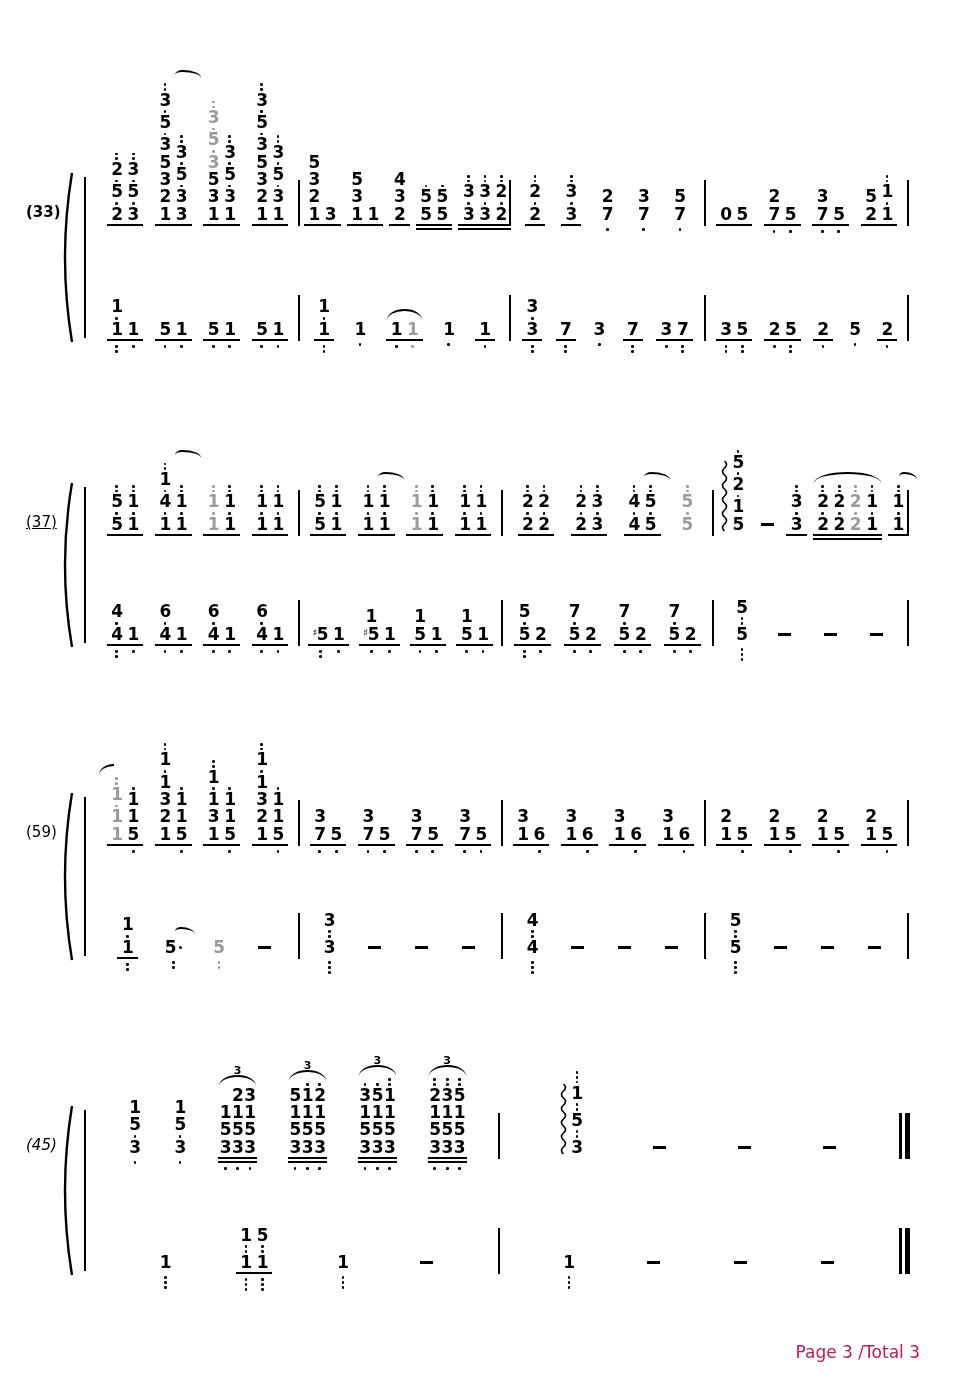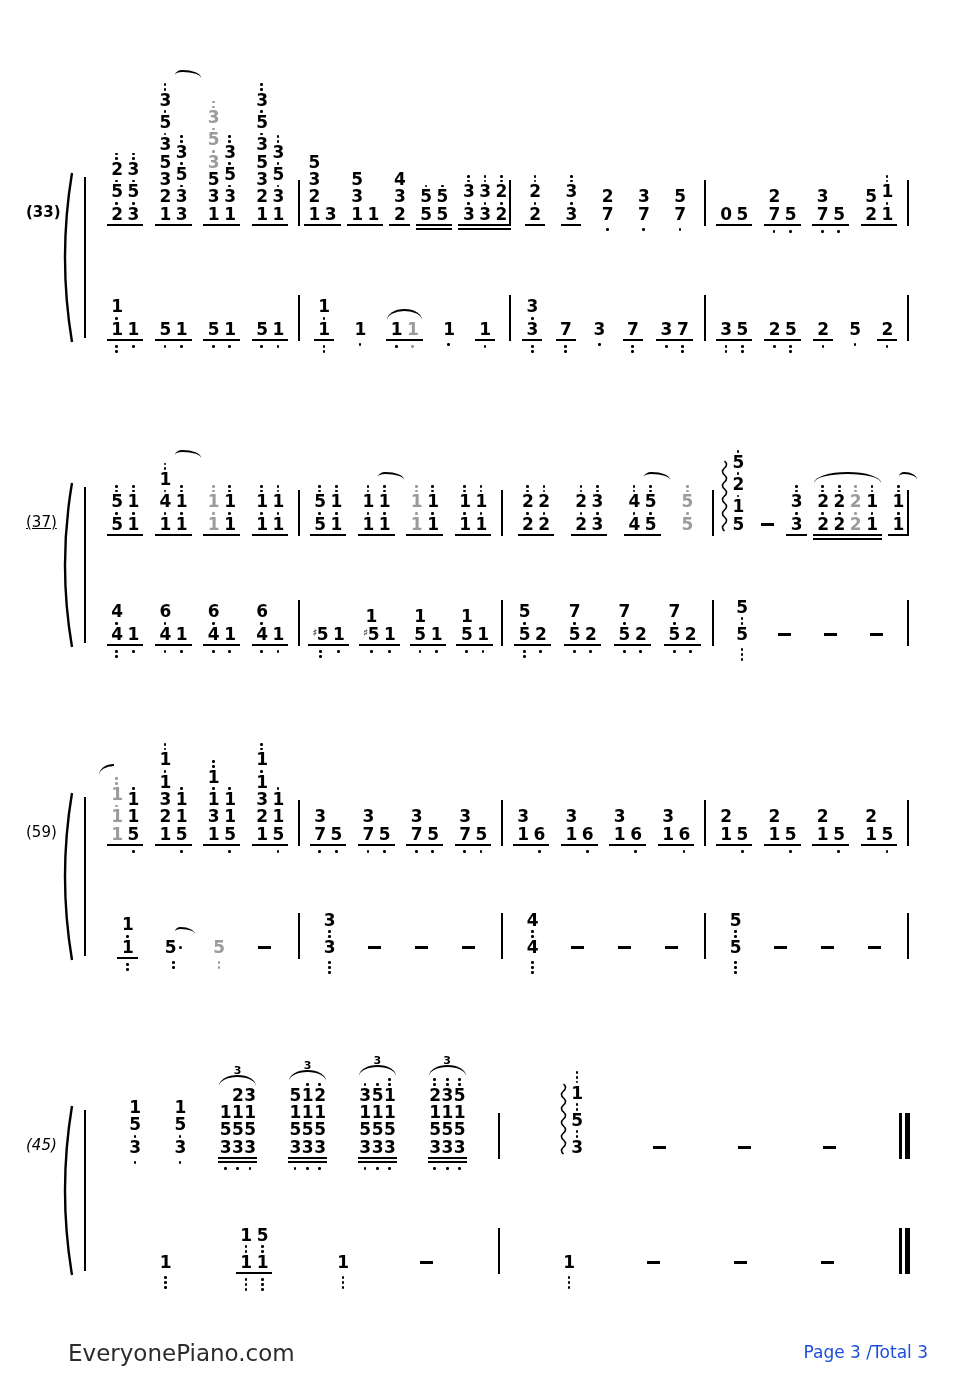--- a/index.html
+++ b/index.html
@@ -38,21 +38,21 @@
   .arcel{position:absolute;top:-12px;left:1px;right:1px;height:9px;border-top:2px solid #000;
          border-radius:50% 50% 0 0/100% 100% 0 0;}
   .arc-in .arcel{right:auto;left:-8px;width:15px;border-radius:100% 0 0 0;}
   .arc-out .arcel{left:55%;right:-9px;border-radius:40% 100% 0 0/60% 100% 0 0;}
   .arclbl{position:absolute;top:-23px;left:0;right:0;text-align:center;font-size:11px;font-weight:700;}
   .syslbl{position:absolute;font-size:15px;font-weight:400;left:26px;}
   .startbar{position:absolute;width:2px;background:#000;left:84px;}
   .brace{position:absolute;left:58px;}
   .arp{align-self:flex-end;margin-right:1px;}
   .footer-left{position:absolute;left:68px;bottom:20px;font-size:23px;color:#2c2c2c;}
-  .footer-right{position:absolute;right:52px;bottom:24px;font-size:17px;color:#1d4ed8;}
+  .footer-right{position:absolute;right:60px;bottom:24px;font-size:17px;color:#be185d;}
 </style>
 </head>
 <body>
 
 <div class="page">
   <div id="score">
       <div class="system" style="margin-top: 13px;">
         <div class="row" style="min-height: 200px;">
           <div class="meas" style="flex-grow: 25;">
             <div class="grp u1">
@@ -2983,15 +2983,14 @@
             <div class="thick"></div>
           </div>
         </div>
         <div class="syslbl" style="top: 92px; font-style: italic;">(45)</div>
         <div class="startbar" style="top: 66px; height: 161px;"></div>
         <svg width="16" height="173" class="brace" style="top: 60px;">
           <path d="M14 2 Q0 86.5 14 171" fill="none" stroke="#000" stroke-width="2.4"></path>
         </svg>
       </div>
     </div>
-  <div class="footer-left">EveryonePiano.com</div>
   <div class="footer-right">Page 3 /Total 3</div>
 </div>
 
 </body></html>

